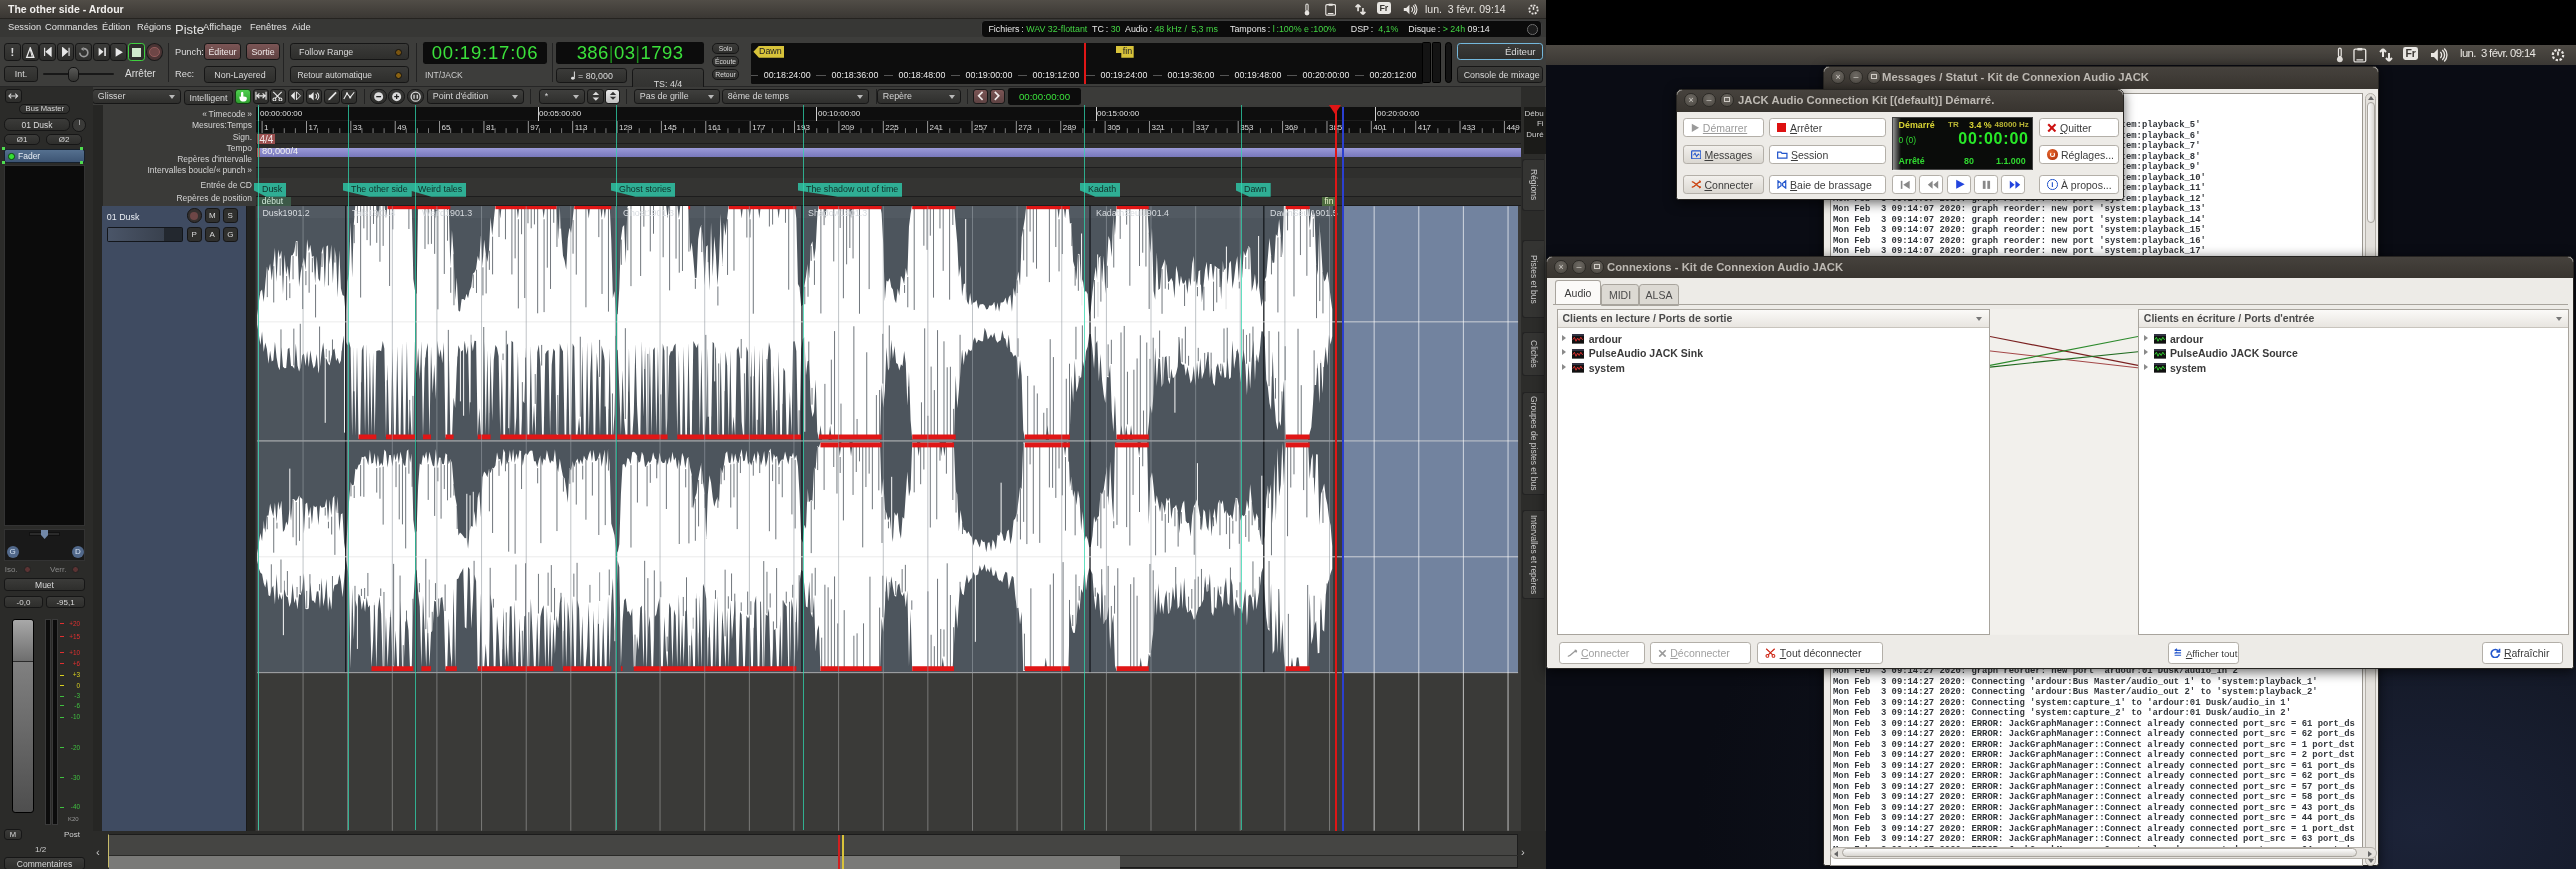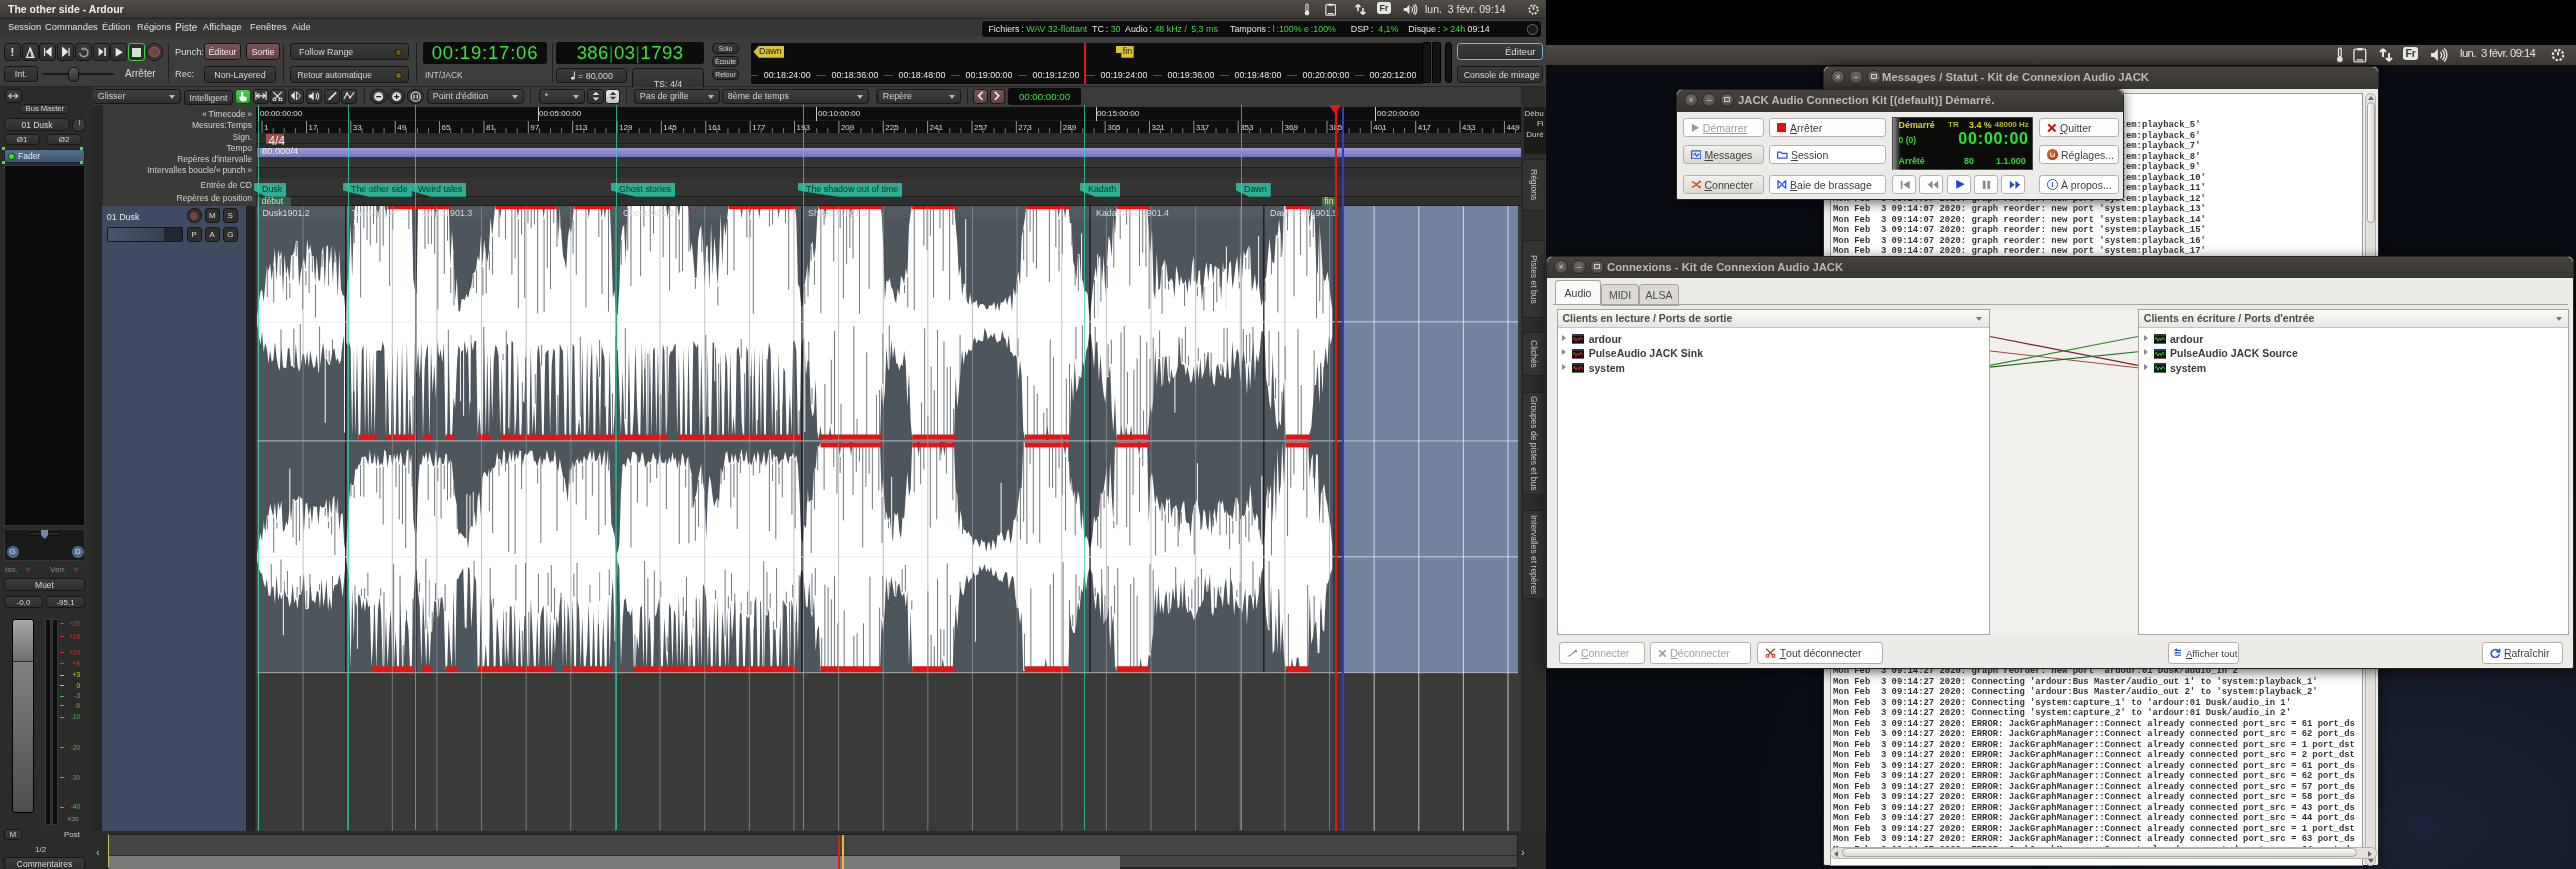--- a/index.html
+++ b/index.html
@@ -53,21 +53,21 @@
         <svg class="ab" style="left:229px;top:0.8px" width="13" height="13" viewBox="0 0 16 16">
           <circle cx="8" cy="8" r="5.2" fill="none" stroke="#e8e5e1" stroke-width="2.2" stroke-dasharray="2.4 1.6"></circle>
           <path d="M8 4.5 V8.5" stroke="#e8e5e1" stroke-width="1.8"></path>
         </svg>
       </div>
 <div class="ab" style="left:0;top:19.3px;width:1546px;height:17.7px;background:#373735">
 <div class="ab" style="left:8px;top:3.2px;font-size:9.3px;color:#e2e2e2">Session</div>
 <div class="ab" style="left:45px;top:3.2px;font-size:9.3px;color:#e2e2e2">Commandes</div>
 <div class="ab" style="left:102px;top:3.2px;font-size:9.3px;color:#e2e2e2">Édition</div>
 <div class="ab" style="left:137px;top:3.2px;font-size:9.3px;color:#e2e2e2">Régions</div>
-<div class="ab" style="left:175px;top:3.2px;font-size:10px;color:#e2e2e2">Piste</div>
+<div class="ab" style="left:175px;top:3.2px;font-size:13px;color:#e2e2e2">Piste</div>
 <div class="ab" style="left:203px;top:3.2px;font-size:9.3px;color:#e2e2e2">Affichage</div>
 <div class="ab" style="left:250px;top:3.2px;font-size:9.3px;color:#e2e2e2">Fenêtres</div>
 <div class="ab" style="left:292px;top:3.2px;font-size:9.3px;color:#e2e2e2">Aide</div>
 </div>
 <div class="ab" style="left:981px;top:20px;width:561px;height:17.7px;background:#0b0b0b;border:0.8px solid #3e3e3e;border-radius:4px;font-size:8.9px;color:#e8e8e8">
         <div class="ab" style="left:6.4px;top:3.2px;white-space:nowrap">Fichiers : <span style="color:#44d544">WAV 32-flottant</span>&nbsp; TC : <span style="color:#44d544">30</span>&nbsp; Audio : <span style="color:#44d544">48 kHz /  5,3 ms</span>&nbsp;&nbsp;&nbsp;&nbsp; Tampons : <span style="color:#44d544">l :100% e :100%</span>&nbsp;&nbsp;&nbsp;&nbsp;&nbsp; DSP : &nbsp;<span style="color:#44d544">4,1%</span>&nbsp;&nbsp;&nbsp; Disque : <span style="color:#44d544">&gt; 24h</span> 09:14</div>
         <div class="ab" style="right:3.2px;top:3.2px;width:10.5px;height:10.5px;border-radius:50%;background:#1c1c1c;border:1.2px solid #6a6a6a"></div>
       </div>
 <div class="ab" style="left:0;top:37px;width:1546px;height:50px;background:#3d3d3b;border-bottom:0.8px solid #262626">
 <div class="btn" style="left:4px;top:6.4px;width:17px;height:17.7px">
@@ -423,21 +423,21 @@
           <text x="1502.9" y="11" fill="#ddd" font-size="10" font-family="Liberation Sans">433</text>
           <line x1="1514.3" y1="9" x2="1514.3" y2="15" stroke="#999" stroke-width="1"></line>
           <line x1="1528.2" y1="9" x2="1528.2" y2="15" stroke="#999" stroke-width="1"></line>
           <line x1="1542.0" y1="9" x2="1542.0" y2="15" stroke="#999" stroke-width="1"></line>
           <line x1="1555.9" y1="0" x2="1555.9" y2="15" stroke="#bbb" stroke-width="1"></line>
           <text x="1558.4" y="11" fill="#ddd" font-size="10" font-family="Liberation Sans">449</text>
           <line x1="1569.8" y1="9" x2="1569.8" y2="15" stroke="#999" stroke-width="1"></line>
           <line x1="1583.6" y1="9" x2="1583.6" y2="15" stroke="#999" stroke-width="1"></line>
           <line x1="1597.5" y1="9" x2="1597.5" y2="15" stroke="#999" stroke-width="1"></line>
         </svg>
-<div class="ab" style="left:266px;top:29px;width:17.7px;height:9.7px;background:#9c5050;color:#f0e8e8;font-size:12px;padding-left:2.4px">4/4</div>
+<div class="ab" style="left:257px;top:29px;width:17.7px;height:9.7px;background:#9c5050;color:#f0e8e8;font-size:10px;padding-left:2.4px">4/4</div>
 <div class="ab" style="left:257px;top:43px;width:1265px;height:8.9px;background:linear-gradient(#9a9ad8,#7878bc)"></div>
 <div class="ab" style="left:257px;top:43px;width:3.2px;height:8.9px;background:#b05858"></div>
 <div class="ab" style="left:262px;top:41px;font-size:9.3px;color:#f2f2f2">80,000/4</div>
 <div class="ab" style="left:254px;top:78px;height:13.7px;background:#2fae94;color:#10302a;font-size:8.9px;line-height:13.7px;padding:0 4px 0 8px;clip-path:polygon(0 0,100% 0,100% 100%,38% 100%,0 55%)"> Dusk</div>
 <div class="ab" style="left:343px;top:78px;height:13.7px;background:#2fae94;color:#10302a;font-size:8.9px;line-height:13.7px;padding:0 4px 0 8px;clip-path:polygon(0 0,100% 0,100% 100%,38% 100%,0 55%)"> The other side</div>
 <div class="ab" style="left:410px;top:78px;height:13.7px;background:#2fae94;color:#10302a;font-size:8.9px;line-height:13.7px;padding:0 4px 0 8px;clip-path:polygon(0 0,100% 0,100% 100%,38% 100%,0 55%)"> Weird tales</div>
 <div class="ab" style="left:611px;top:78px;height:13.7px;background:#2fae94;color:#10302a;font-size:8.9px;line-height:13.7px;padding:0 4px 0 8px;clip-path:polygon(0 0,100% 0,100% 100%,38% 100%,0 55%)"> Ghost stories</div>
 <div class="ab" style="left:798px;top:78px;height:13.7px;background:#2fae94;color:#10302a;font-size:8.9px;line-height:13.7px;padding:0 4px 0 8px;clip-path:polygon(0 0,100% 0,100% 100%,38% 100%,0 55%)"> The shadow out of time</div>
 <div class="ab" style="left:1080px;top:78px;height:13.7px;background:#2fae94;color:#10302a;font-size:8.9px;line-height:13.7px;padding:0 4px 0 8px;clip-path:polygon(0 0,100% 0,100% 100%,38% 100%,0 55%)"> Kadath</div>
 <div class="ab" style="left:1236px;top:78px;height:13.7px;background:#2fae94;color:#10302a;font-size:8.9px;line-height:13.7px;padding:0 4px 0 8px;clip-path:polygon(0 0,100% 0,100% 100%,38% 100%,0 55%)"> Dawn</div>
@@ -757,21 +757,21 @@
             </svg><u>C</u>onnecter</div>
 <div class="gbtn" style="left:92px;top:85px;width:117px;height:19.3px;"><svg width="9.7" height="8.9" viewBox="0 0 12 11" style="margin-right:3.2px">
               <path d="M1.2 1 V10 L5 7 V4 Z M10.8 1 V10 L7 7 V4 Z" fill="none" stroke="#2255cc" stroke-width="1.5"></path>
             </svg><u>B</u>aie de brassage</div>
 <div class="ab" style="left:215px;top:26.6px;width:141px;height:53px;background:#0a0c0a;border:0.8px solid #444">
             <div class="ab" style="left:0;top:0;width:8px;height:53px;background:linear-gradient(90deg,rgba(255,255,255,0.55),rgba(255,255,255,0))"></div>
             <div class="ab" style="left:5.6px;top:2.4px;color:#d8d434;font-size:8.9px;font-weight:bold">Démarré</div>
             <div class="ab" style="left:55px;top:2.4px;color:#b8b434;font-size:8px;font-weight:bold">TR</div>
             <div class="ab" style="left:76px;top:2.4px;color:#d8d434;font-size:8.9px;font-weight:bold">3.4 %</div>
             <div class="ab" style="right:3.2px;top:2.4px;color:#b8b434;font-size:8px;font-weight:bold">48000 Hz</div>
-            <div class="ab" style="left:5.6px;top:17px;color:#30d830;font-size:8.5px;font-weight:bold">0 (0)</div>
+            <div class="ab" style="left:5.6px;top:17px;color:#30d830;font-size:8.5px;font-weight:normal">0 (0)</div>
             <div class="ab" style="right:3.2px;top:12px;color:#28e828;font-size:16px;font-weight:bold;letter-spacing:0.8px">00:00:00</div>
             <div class="ab" style="left:5.6px;top:38px;color:#30d830;font-size:8.9px;font-weight:bold">Arrêté</div>
             <div class="ab" style="left:71px;top:38px;color:#30d830;font-size:8.9px;font-weight:bold">80</div>
             <div class="ab" style="left:103px;top:38px;color:#30d830;font-size:8.9px;font-weight:bold">1.1.000</div>
           </div>
 <div class="gbtn" style="left:215px;top:85px;width:24px;height:19.3px">
             <svg width="11.3" height="9.7" viewBox="0 0 14 12">
               <path d="M2 1 V11" stroke="#888" stroke-width="2"></path>
               <path d="M12 1 L4 6 L12 11 Z" fill="#888"></path>
             </svg>

